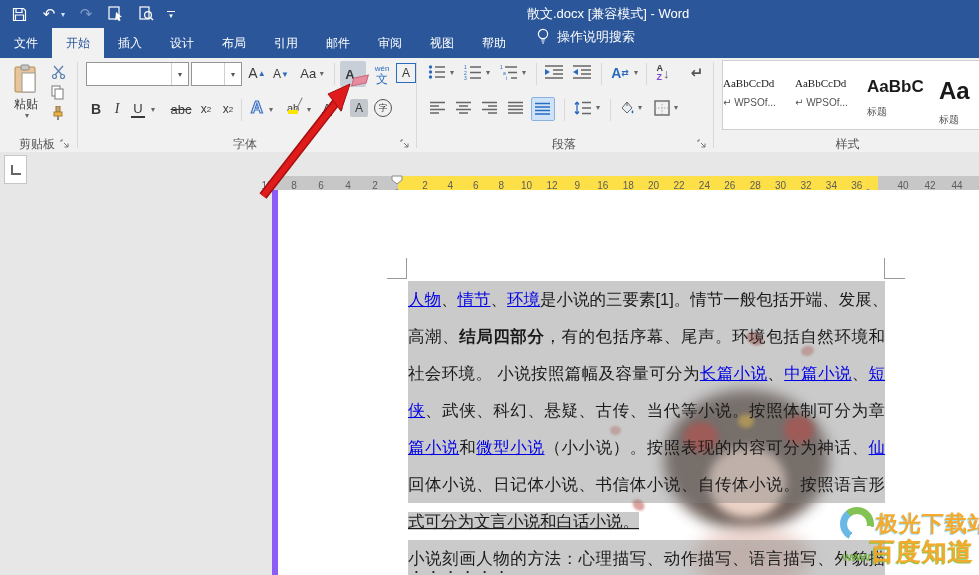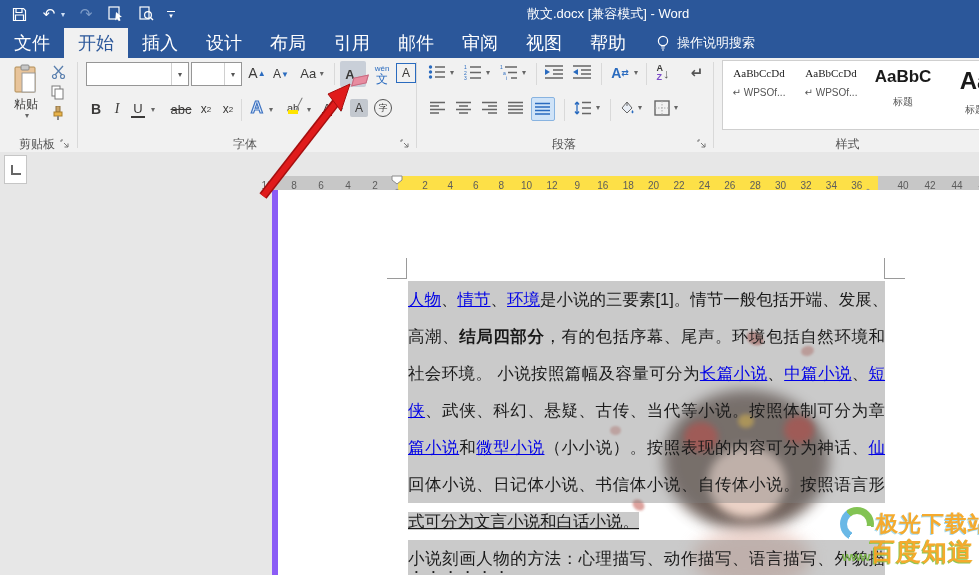--- a/index.html
+++ b/index.html
@@ -12,23 +12,23 @@
   .qat .ico{width:18px;height:18px;display:flex;align-items:center;justify-content:center;font-size:15px;color:#fff;}
   .qat .dim{color:#7e9cc8;}
   .qat .tinycaret{font-size:8px;margin-left:-9px;color:#cfe0f5;}
   .qatmore{display:flex;flex-direction:column;align-items:center;color:#fff;}
   .qatmore .bar{width:8px;border-top:1px solid #fff;margin-bottom:1px;}
   .qatmore .v{font-size:7px;line-height:5px;}
   .wintitle{position:absolute;left:527px;top:0;height:28px;line-height:28px;color:#fff;font-size:13px;white-space:nowrap;}
   
   .tabrow{position:absolute;left:0;top:28px;width:100%;height:30px;background:#2b579a;display:flex;align-items:flex-end;}
   #tab-strip{display:flex;height:30px;}
-  .tab{height:30px;line-height:30px;padding:0 14px;color:#fff;font-size:18px;cursor:pointer;white-space:nowrap;}
+  .tab{height:30px;line-height:30px;padding:0 14px;color:#fff;font-size:12px;cursor:pointer;white-space:nowrap;}
   .tab.active{background:#f1f1f1;color:#2b579a;}
-  .assistant{display:flex;align-items:center;color:#fff;font-size:13px;margin-left:16px;height:30px;gap:7px;}
+  .assistant{display:flex;color:#fff;font-size:13px;margin-left:16px;height:30px;gap:7px;}
   
   .ribbon{position:absolute;left:0;top:58px;width:100%;height:94px;background:#f1f1f1;border-bottom:1px solid #d5d5d5;font-size:12px;color:#444;}
   .gsep{position:absolute;top:4px;height:86px;width:1px;background:#d9d9d9;}
   .glabel{position:absolute;top:78px;height:14px;text-align:center;font-size:12px;color:#555;}
   .launcher{position:absolute;top:80px;width:12px;height:12px;}
   .rbtn{position:absolute;display:flex;align-items:center;justify-content:center;color:#3b3a39;}
   .caret{font-size:8px;color:#666;}
   .combo{position:absolute;height:22px;background:#fff;border:1px solid #969696;display:flex;align-items:center;}
   .combo .cbx{flex:1;height:100%;}
   .combo .cbtn{width:16px;height:100%;display:flex;align-items:center;justify-content:center;border-left:1px solid #d0d0d0;color:#555;font-size:8px;}
@@ -38,21 +38,21 @@
   .clearbtn{background:#c9cfd8;border-radius:2px;}
   .eraser{position:absolute;width:12px;height:7px;background:#e88ca0;border:1px solid #c56a80;transform:skewX(-28deg) rotate(-14deg);right:-1px;bottom:2px;}
   .ulline{border-bottom:2px solid #3b3a39;}
   .effectA{font-size:17px;font-weight:bold;color:#eaf2fc;-webkit-text-stroke:1.2px #3f74c2;}
   .colorbar{position:absolute;left:1px;right:1px;bottom:0;height:4px;}
   .shadechip{background:#c3c8cf;border-radius:2px;}
   .circlechar{width:16px;height:16px;border:1.2px solid #555;border-radius:50%;font-size:9px;display:flex;align-items:center;justify-content:center;color:#3b3a39;}
   .distsel{background:#cfe3f8;border:1px solid #88b3e0;border-radius:2px;}
   
   .stylegallery{position:absolute;left:722px;top:2px;width:300px;height:68px;background:#fff;border:1px solid #cfcfcf;display:flex;}
-  .styleitem{width:72px;height:66px;padding-top:6px;box-sizing:border-box;text-align:center;cursor:pointer;}
+  .styleitem{width:72px;height:66px;padding-top:16px;box-sizing:border-box;cursor:pointer;}
   .stylepreview{font-family:"Liberation Serif","DejaVu Serif",serif;color:#1a1a1a;white-space:nowrap;}
   .stylename{font-size:10px;color:#555;margin-top:8px;white-space:nowrap;}
   
   .rulerrow{position:absolute;left:0;top:152px;width:100%;height:38px;background:#e7e7e7;}
   .tabselector{position:absolute;left:4px;top:3px;width:23px;height:29px;background:#fff;border:1px solid #c6c6c6;box-sizing:border-box;}
   .tabselector .L{position:absolute;left:6px;top:9px;width:8px;height:8px;border-left:2px solid #666;border-bottom:2px solid #666;}
   .rulerstrip{position:absolute;top:6px;height:34px;background:#fde047;margin-top:18px;}
   .rl-grey{position:absolute;top:0;height:22px;background:#c7c7c7;}
   .rnum{position:absolute;top:4px;transform:translateX(-50%);font-size:10px;color:#5c5c5c;}
   .marker{position:absolute;}

